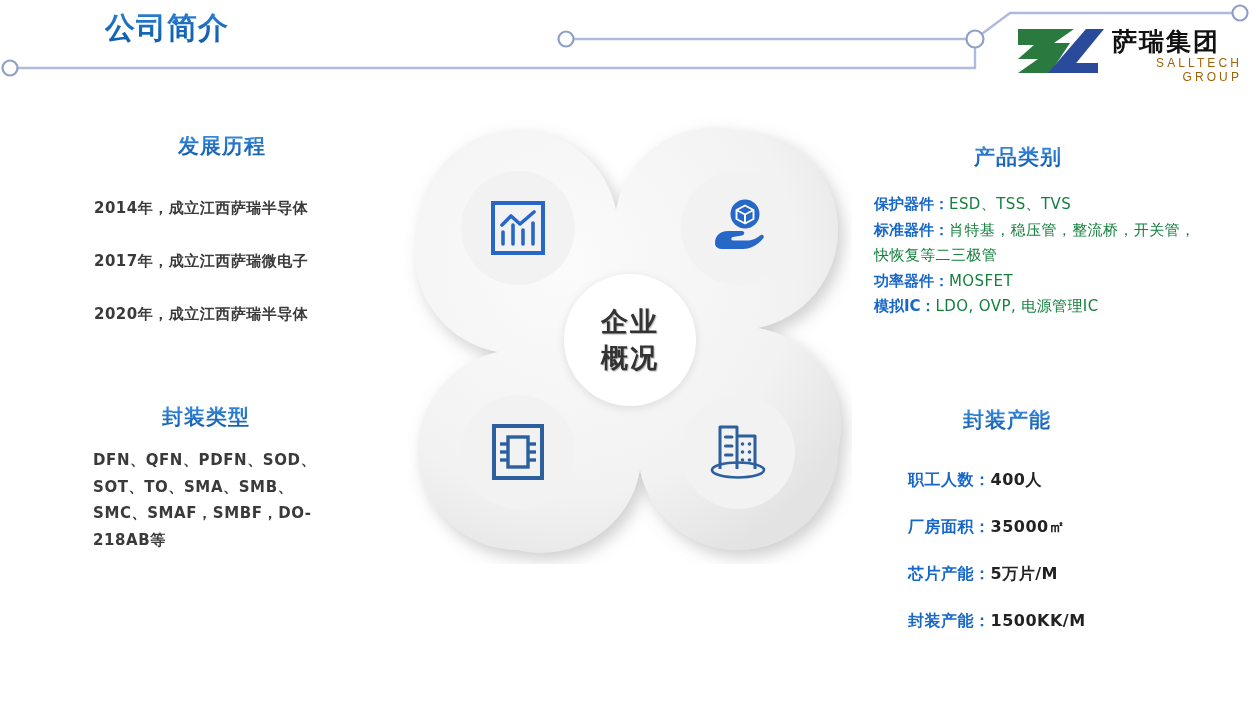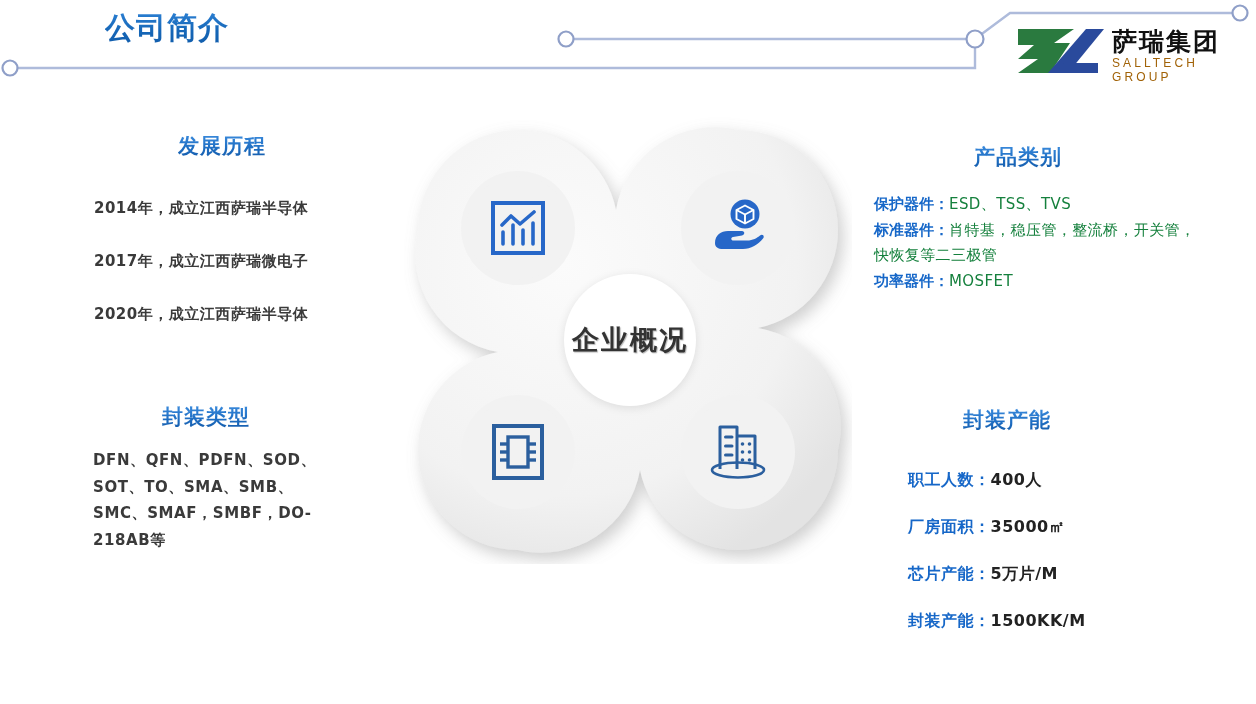--- a/index.html
+++ b/index.html
@@ -18,21 +18,21 @@
   
   .page-title{
     position:absolute;left:105px;top:8px;
     font-size:30px;font-weight:bold;letter-spacing:1px;
     background:linear-gradient(180deg,#2f84d8 0%,#1667b8 55%,#0f5aa8 100%);
     -webkit-background-clip:text;background-clip:text;
     -webkit-text-fill-color:transparent;color:#1667b8;
   }
 
   
-  .logo{position:absolute;left:1012px;top:25px;width:230px;height:52px;}
+  .logo{position:absolute;left:1012px;top:25px;width:230px;height:52px;text-align:right;}
   .logo-mark{position:absolute;left:0;top:2px;width:92px;height:48px;}
   .logo-cn{
     position:absolute;left:100px;top:0px;
     font-size:25px;font-weight:bold;color:#111;letter-spacing:2px;
     font-family:"DejaVu Sans","Liberation Sans",sans-serif;
   }
   .logo-en{
     position:absolute;left:100px;top:31px;
     font-size:12px;color:#a16207;letter-spacing:3.1px;
     font-family:"Liberation Sans",sans-serif;
@@ -82,21 +82,21 @@
     background:#f2f2f2;
     display:flex;align-items:center;justify-content:center;
   }
   .node.tl{left:62px;top:60px;}
   .node.tr{left:282px;top:60px;}
   .node.bl{left:62px;top:284px;}
   .node.br{left:282px;top:284px;}
   .center{
     position:absolute;left:160px;top:158px;width:132px;height:132px;border-radius:50%;
     background:#ffffff;
-    display:flex;flex-direction:row;align-items:center;justify-content:center;
+    display:flex;flex-direction:column;align-items:center;justify-content:center;
     box-shadow:0 2px 10px rgba(0,0,0,.10);
   }
   .center span{
     font-size:27px;font-weight:bold;color:#333;letter-spacing:2px;line-height:36px;
     text-shadow:1px 1px 1px rgba(120,120,120,.55);
     font-family:"DejaVu Sans","Liberation Sans",sans-serif;
   }
 </style>
 </head>
 <body>
@@ -132,20 +132,21 @@
   <div class="body-txt hist" style="top:305px;">2020年，成立江西萨瑞半导体</div>
 
   <div class="sec-head" style="left:162px;top:403px;">封装类型</div>
   <div class="body-txt pkg">DFN、QFN、PDFN、SOD、SOT、TO、SMA、SMB、SMC、SMAF，SMBF，DO-218AB等</div>
 
   <div class="sec-head" style="left:974px;top:143px;">产品类别</div>
   <div class="body-txt prod">
     <p><span class="lbl">保护器件：</span><span class="val">ESD、TSS、TVS</span></p>
     <p><span class="lbl">标准器件：</span><span class="val">肖特基，稳压管，整流桥，开关管，快恢复等二三极管</span></p>
     <p><span class="lbl">功率器件：</span><span class="val">MOSFET</span></p>
+    <p><span class="lbl">模拟IC：</span><span class="val">LDO, OVP, 电源管理IC</span></p>
   </div>
 
   <div class="sec-head" style="left:963px;top:406px;">封装产能</div>
   <div class="body-txt scale">
     <div class="row"><span class="lbl">职工人数：</span><span class="val">400人</span></div>
     <div class="row"><span class="lbl">厂房面积：</span><span class="val">35000㎡</span></div>
     <div class="row"><span class="lbl">芯片产能：</span><span class="val">5万片/M</span></div>
     <div class="row"><span class="lbl">封装产能：</span><span class="val">1500KK/M</span></div>
   </div>
 

